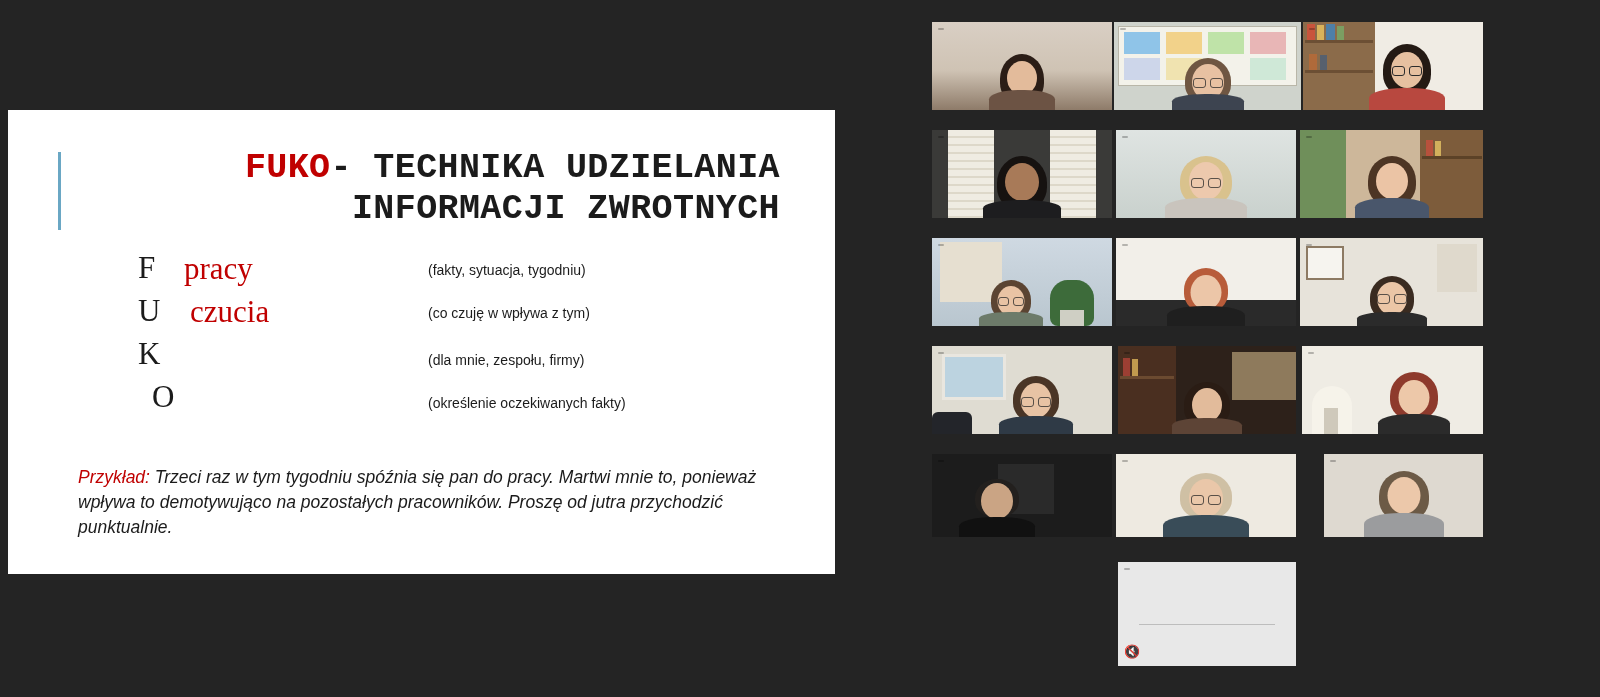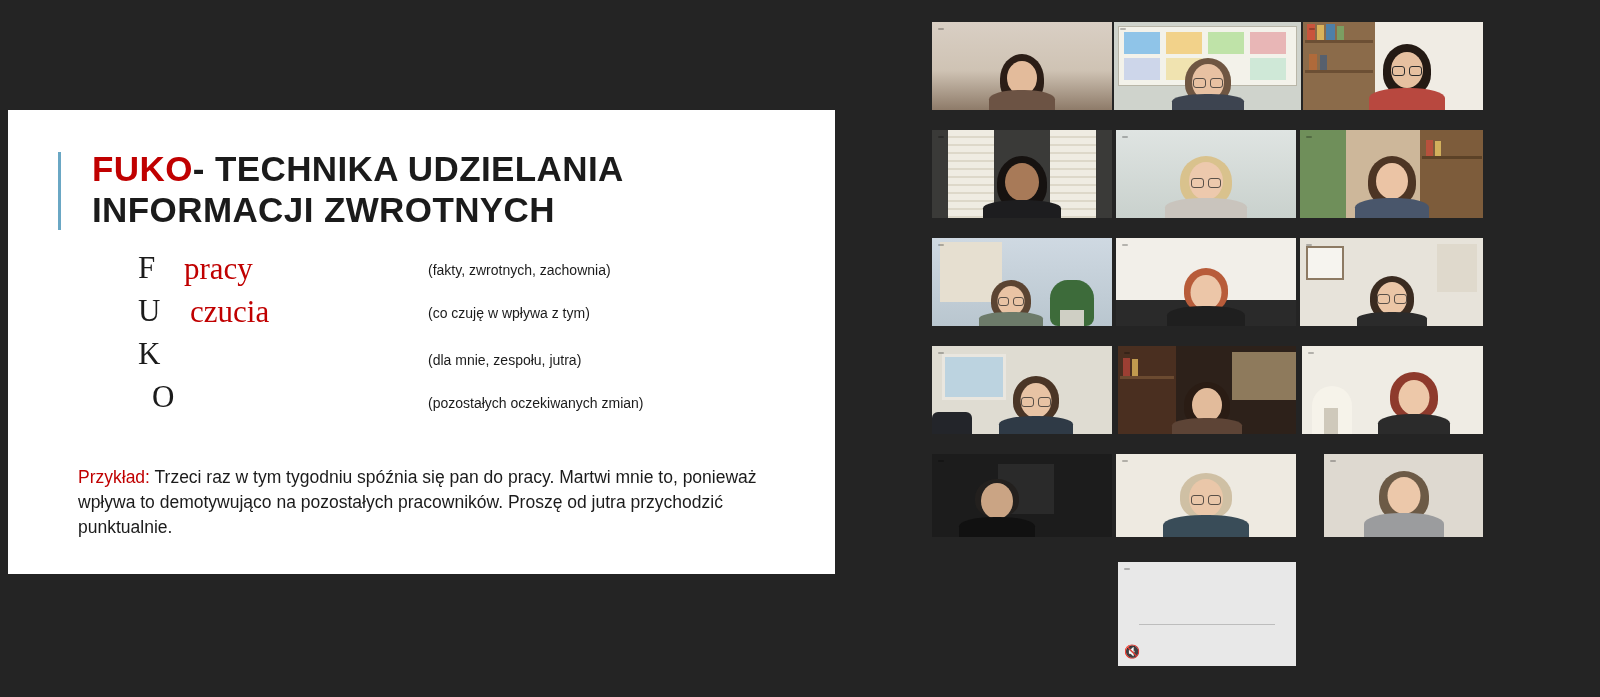--- a/index.html
+++ b/index.html
@@ -47,25 +47,25 @@
   #slide-accent-bar {
     position: absolute;
     left: 50px;
     top: 42px;
     width: 3px;
     height: 78px;
     background: #6aa7c4;
   }
   #slide-title {
     position: absolute;
-    left: 84px;
+    left: 72px;
     top: 38px;
     width: 700px;
-    text-align: left;
-    font-family: Liberation Sans, sans-serif;
+    text-align: right;
+    font-family: Liberation Mono, monospace;
     font-size: 35px;
     font-weight: 700;
     letter-spacing: 0.4px;
     line-height: 1.18;
     color: #1b1b1b;
     text-transform: uppercase;
   }
   #slide-title .kw {
     color: #c00000;
   }
@@ -116,20 +116,21 @@
   #slide-example {
     position: absolute;
     left: 70px;
     top: 355px;
     width: 710px;
     font-family: "Liberation Sans", sans-serif;
     font-size: 17.5px;
     line-height: 1.42;
     color: #1b1b1b;
     text-align: left;
+    font-style: italic;
   }
   #slide-example .label {
     color: #c00000;
   }
 
   
   #tiles-region {
     position: absolute;
     left: 930px;
     top: 0;
@@ -209,34 +210,34 @@
         <div id="slide-accent-bar"></div>
 
         <div id="slide-title">
           <span class="kw">FUKO</span><span>- Technika udzielania informacji zwrotnych</span>
         </div>
 
         <div class="fuko-list">
           <div class="fuko-row r1">
             <span class="fuko-letter">F</span>
             <span class="fuko-word">pracy</span>
-            <span class="fuko-note">(fakty, zwrotnych, zachownia)</span>
+            <span class="fuko-note">(fakty, sytuacja, tygodniu)</span>
           </div>
           <div class="fuko-row r2">
             <span class="fuko-letter">U</span>
             <span class="fuko-word">czucia</span>
             <span class="fuko-note">(co czuję w wpływa z tym)</span>
           </div>
           <div class="fuko-row r3">
             <span class="fuko-letter">K</span>
-            <span class="fuko-note">(dla mnie, zespołu, jutra)</span>
+            <span class="fuko-note">(dla mnie, zespołu, firmy)</span>
           </div>
           <div class="fuko-row r4">
             <span class="fuko-letter">O</span>
-            <span class="fuko-note">(pozostałych oczekiwanych zmian)</span>
+            <span class="fuko-note">(określenie oczekiwanych fakty)</span>
           </div>
         </div>
 
         <div id="slide-example">
           <span class="label">Przykład:</span><span> Trzeci raz w tym tygodniu spóźnia się pan do pracy. Martwi mnie to, ponieważ wpływa to demotywująco na pozostałych pracowników. Proszę od jutra przychodzić punktualnie.</span>
         </div>
 
       </div>
     </div>
   </div>

